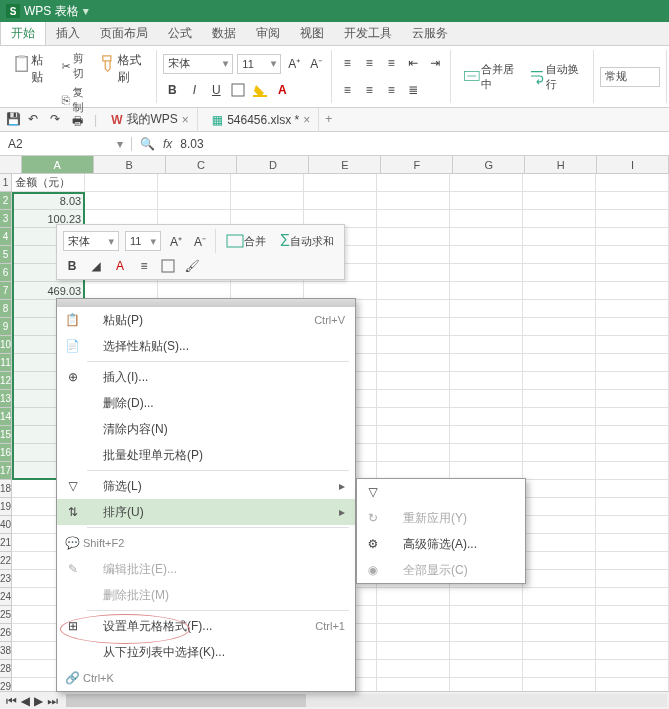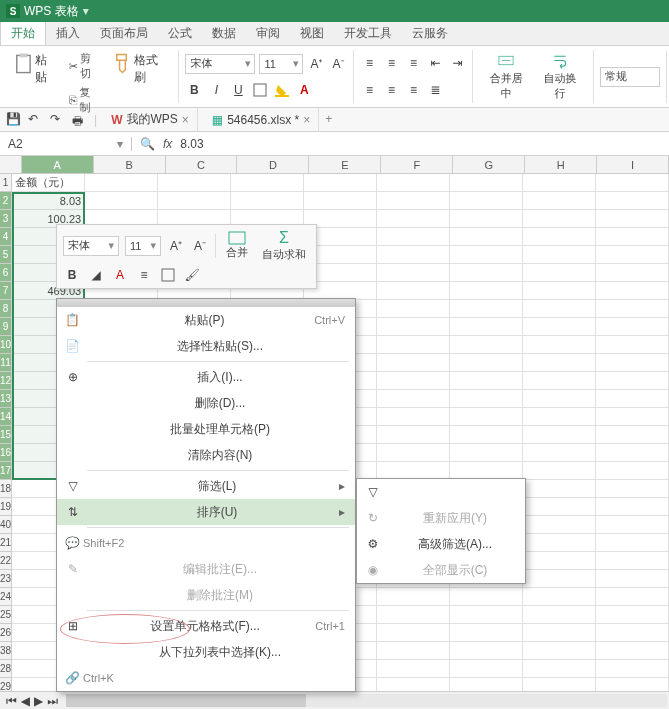--- a/index.html
+++ b/index.html
@@ -15,21 +15,21 @@
 .ribbon { background: #fff; height: 62px; border-bottom: 1px solid #d0d0d0; display: flex; padding: 4px 2px; }
 .ribbon-group { border-right: 1px solid #e0e0e0; padding: 0 6px; display: flex; flex-direction: column; justify-content: space-around; }
 .ribbon-row { display: flex; align-items: center; gap: 4px; }
 .ribbon-btn { display: flex; align-items: center; gap: 2px; padding: 1px 3px; color: #555; font-size: 11px; cursor: pointer; }
 .paste-big { display: flex; flex-direction: row; align-items: flex-start; padding: 2px 4px; }
 .paste-big .icon { width: 24px; height: 24px; }
 .dropdown-sel { border: 1px solid #ccc; height: 20px; padding: 0 4px; display: flex; align-items: center; background: #fff; font-size: 11px; }
 .dropdown-sel.font { width: 70px; }
 .dropdown-sel.size { width: 44px; }
 .sq-btn { width: 18px; height: 18px; display: flex; align-items: center; justify-content: center; cursor: pointer; }
-.big-vert { display: flex; flex-direction: column; align-items: center; padding: 2px 6px; font-size: 11px; cursor: pointer; text-align: center; }
+.big-vert { display: flex; align-items: center; padding: 2px 6px; font-size: 11px; cursor: pointer; }
 .big-vert .icon { width: 22px; height: 22px; margin-bottom: 2px; }
 
 .quickbar { background: #f7f7f7; height: 24px; border-bottom: 1px solid #d0d0d0; display: flex; align-items: center; padding: 0 6px; gap: 6px; }
 .qb-icon { width: 16px; height: 16px; cursor: pointer; }
 .tabfile { display: flex; align-items: center; gap: 4px; padding: 0 8px; height: 24px; border-right: 1px solid #ddd; }
 .tabfile .close { color: #888; cursor: pointer; }
 
 .formula-row { height: 24px; border-bottom: 1px solid #d0d0d0; display: flex; align-items: center; }
 .name-box { width: 132px; border-right: 1px solid #ccc; padding: 0 8px; display: flex; align-items: center; justify-content: space-between; }
 .fx-area { display: flex; align-items: center; padding: 0 8px; gap: 8px; flex: 1; }
@@ -52,21 +52,21 @@
 .mini-toolbar { position: absolute; left: 56px; top: 224px; background: #f8f8f8; border: 1px solid #ccc; padding: 4px 6px; box-shadow: 2px 2px 4px rgba(0,0,0,0.15); display: flex; flex-direction: column; gap: 4px; z-index: 50; }
 .mini-row { display: flex; align-items: center; gap: 6px; }
 .mini-sep { width: 1px; height: 24px; background: #ddd; }
 
 .ctx-menu { position: absolute; left: 56px; top: 298px; width: 300px; background: #fff; border: 1px solid #999; box-shadow: 3px 3px 6px rgba(0,0,0,0.25); z-index: 60; }
 .ctx-title { height: 8px; background: linear-gradient(#ddd,#ccc); }
 .ctx-item { display: flex; align-items: center; height: 26px; padding: 0 10px 0 6px; position: relative; cursor: pointer; }
 .ctx-item:hover, .ctx-item.hover { background: #d4e8d4; }
 .ctx-item.disabled { color: #aaa; }
 .ctx-item .ico { width: 20px; display: flex; justify-content: center; }
-.ctx-item .lbl { flex: 1; margin-left: 12px; text-align: center; }
+.ctx-item .lbl { flex: 1; margin-left: 20px; }
 .ctx-item .shortcut { color: #888; font-size: 11px; }
 .ctx-item .arrow { color: #666; }
 .ctx-sep { height: 1px; background: #e0e0e0; margin: 2px 6px 2px 30px; }
 .ctx-circle { position: absolute; border: 1px solid #d88; border-radius: 50%; width: 130px; height: 30px; left: 60px; top: 614px; z-index: 70; pointer-events: none; }
 
 .sub-menu { position: absolute; left: 356px; top: 478px; width: 170px; background: #fff; border: 1px solid #999; box-shadow: 3px 3px 6px rgba(0,0,0,0.25); z-index: 65; }
 .sub-menu .ctx-item { height: 26px; }
 
 .scroll-bottom { position: absolute; bottom: 0; left: 0; right: 0; height: 18px; background: #f0f0f0; border-top: 1px solid #ccc; display: flex; }
 .scroll-bottom .nav { display: flex; align-items: center; gap: 4px; padding: 0 6px; }
@@ -666,25 +666,25 @@
   <div class="ctx-item">
     <span class="ico">⊕</span>
     <span class="lbl">插入(I)...</span>
   </div>
   <div class="ctx-item">
     <span class="ico"></span>
     <span class="lbl">删除(D)...</span>
   </div>
   <div class="ctx-item">
     <span class="ico"></span>
+    <span class="lbl">清除内容(N)</span>
+  </div>
+  <div class="ctx-item">
+    <span class="ico"></span>
     <span class="lbl">批量处理单元格(P)</span>
-  </div>
-  <div class="ctx-item">
-    <span class="ico"></span>
-    <span class="lbl">清除内容(N)</span>
   </div>
   <div class="ctx-sep"></div>
   <div class="ctx-item">
     <span class="ico">▽</span>
     <span class="lbl">筛选(L)</span>
     <span class="arrow">▸</span>
   </div>
   <div class="ctx-item hover">
     <span class="ico">⇅</span>
     <span class="lbl">排序(U)</span>

